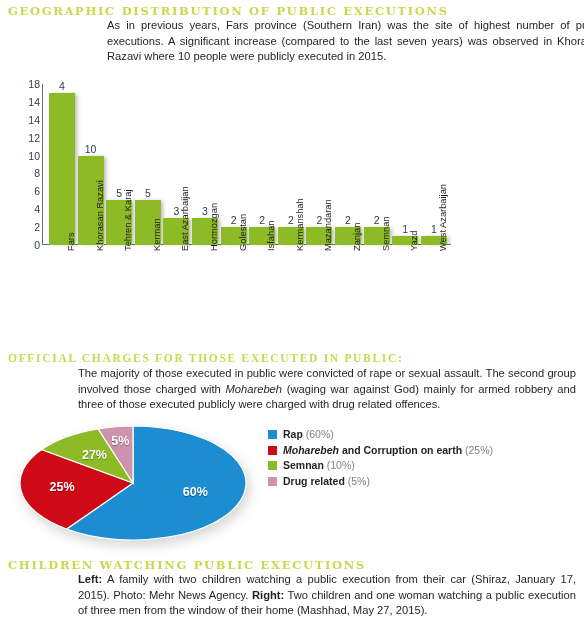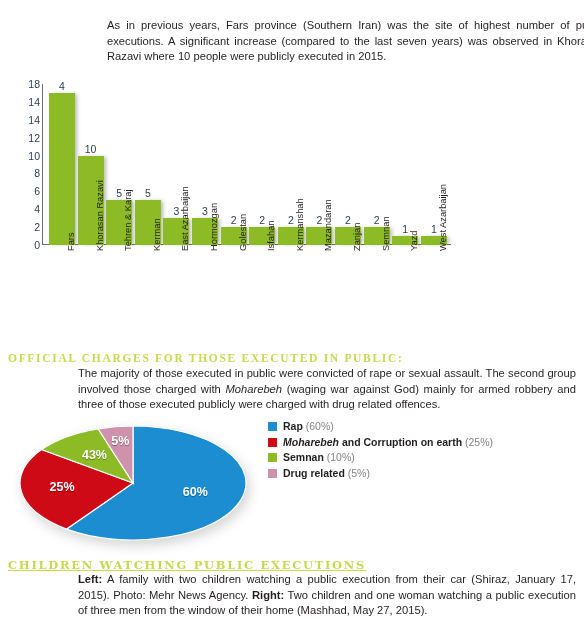--- a/index.html
+++ b/index.html
@@ -60,33 +60,34 @@
     border-radius:50%;background:rgba(0,0,0,0.16);filter:blur(6px);
   }
   .pie{
     position:absolute;left:18px;top:14px;width:230px;height:118px;
   }
   .pie svg{display:block;}
   .pie-pct{
     position:absolute;color:#ffffff;font-weight:bold;font-size:12.5px;
     text-shadow:0 1px 1px rgba(0,0,0,0.35);
   }
-  .legend{position:absolute;left:268px;top:10px;}
+  .legend{position:absolute;left:268px;top:18px;}
   .legend-row{display:flex;align-items:flex-start;margin-bottom:2.5px;height:13px;}
   .swatch{width:9px;height:9px;margin-top:2px;margin-right:6px;flex:none;}
   .legend-text{font-size:10.5px;line-height:13px;white-space:nowrap;}
   .legend-text .nm{font-weight:bold;color:#231f20;}
   .legend-text .nm i{font-style:italic;}
   .legend-text .pc{color:#808285;}
 </style>
 </head>
 <body>
 
 <div class="page">
 
+  <div class="sec-head" style="top:4px;">GEOGRAPHIC DISTRIBUTION OF PUBLIC EXECUTIONS</div>
 
   <div class="body-par" style="top:18px;margin-left:29px;">As in previous years, Fars province (Southern Iran) was the site of highest number of public executions. A significant increase (compared to the last seven years) was observed in Khorasan Razavi where 10 people were publicly executed in 2015.</div>
 
   <div class="barchart">
     <div class="y-axis-labels">
         <div class="y-lab" style="top: 160px;">0</div>
         <div class="y-lab" style="top: 142.111px;">2</div>
         <div class="y-lab" style="top: 124.222px;">4</div>
         <div class="y-lab" style="top: 106.333px;">6</div>
         <div class="y-lab" style="top: 88.4444px;">8</div>
@@ -180,21 +181,21 @@
     <div class="pie-shadow"></div>
     <div class="pie">
         <svg width="230" height="118" viewBox="0 0 230 118">
           <path d="M 115 59 L 115 2 A 113 57 0 1 1 48.58026649095055 105.11396867937201 Z" fill="#1b8dd0" stroke="#ffffff" stroke-width="1.2"></path>
           <path d="M 115 59 L 48.58026649095055 105.11396867937201 A 113 57 0 0 1 23.58107963563093 25.496240619329036 Z" fill="#ce0a16" stroke="#ffffff" stroke-width="1.2"></path>
           <path d="M 115 59 L 23.58107963563093 25.496240619329036 A 113 57 0 0 1 80.08107963563093 4.7897785711762495 Z" fill="#8cbb26" stroke="#ffffff" stroke-width="1.2"></path>
           <path d="M 115 59 L 80.08107963563093 4.7897785711762495 A 113 57 0 0 1 114.99999999999999 2 Z" fill="#ce92ac" stroke="#ffffff" stroke-width="1.2"></path>
         </svg>
         <div class="pie-pct" style="left: 161.332px; top: 61.2161px; width: 32px; text-align: center;">60%</div>
         <div class="pie-pct" style="left: 28px; top: 56.1717px; width: 32px; text-align: center;">25%</div>
-        <div class="pie-pct" style="left: 60.4766px; top: 24.2539px; width: 32px; text-align: center;">43%</div>
+        <div class="pie-pct" style="left: 60.4766px; top: 24.2539px; width: 32px; text-align: center;">27%</div>
         <div class="pie-pct" style="left: 86.2725px; top: 10.4653px; width: 32px; text-align: center;">5%</div>
       </div>
     <div class="legend">
         <div class="legend-row">
           <span class="swatch" style="background: rgb(27, 141, 208);"></span>
           <span class="legend-text"><span class="nm">Rap</span> <span class="pc">(60%)</span></span>
         </div>
         <div class="legend-row">
           <span class="swatch" style="background: rgb(206, 10, 22);"></span>
           <span class="legend-text"><span class="nm"><i>Moharebeh</i> and Corruption on earth</span> <span class="pc">(25%)</span></span>
@@ -203,17 +204,17 @@
           <span class="swatch" style="background: rgb(140, 187, 38);"></span>
           <span class="legend-text"><span class="nm">Semnan</span> <span class="pc">(10%)</span></span>
         </div>
         <div class="legend-row">
           <span class="swatch" style="background: rgb(206, 146, 172);"></span>
           <span class="legend-text"><span class="nm">Drug related</span> <span class="pc">(5%)</span></span>
         </div>
       </div>
   </div>
 
-  <div class="sec-head" style="top:558px;text-decoration:underline;">CHILDREN WATCHING PUBLIC EXECUTIONS</div>
+  <div class="sec-head" style="top:558px;">CHILDREN WATCHING PUBLIC EXECUTIONS</div>
 
   <div class="body-par" style="top:572px;"><b>Left:</b> A family with two children watching a public execution from their car (Shiraz, January 17, 2015). Photo: Mehr News Agency. <b>Right:</b> Two children and one woman watching a public execution of three men from the window of their home (Mashhad, May 27, 2015).</div>
 
 </div>
 
 </body></html>

